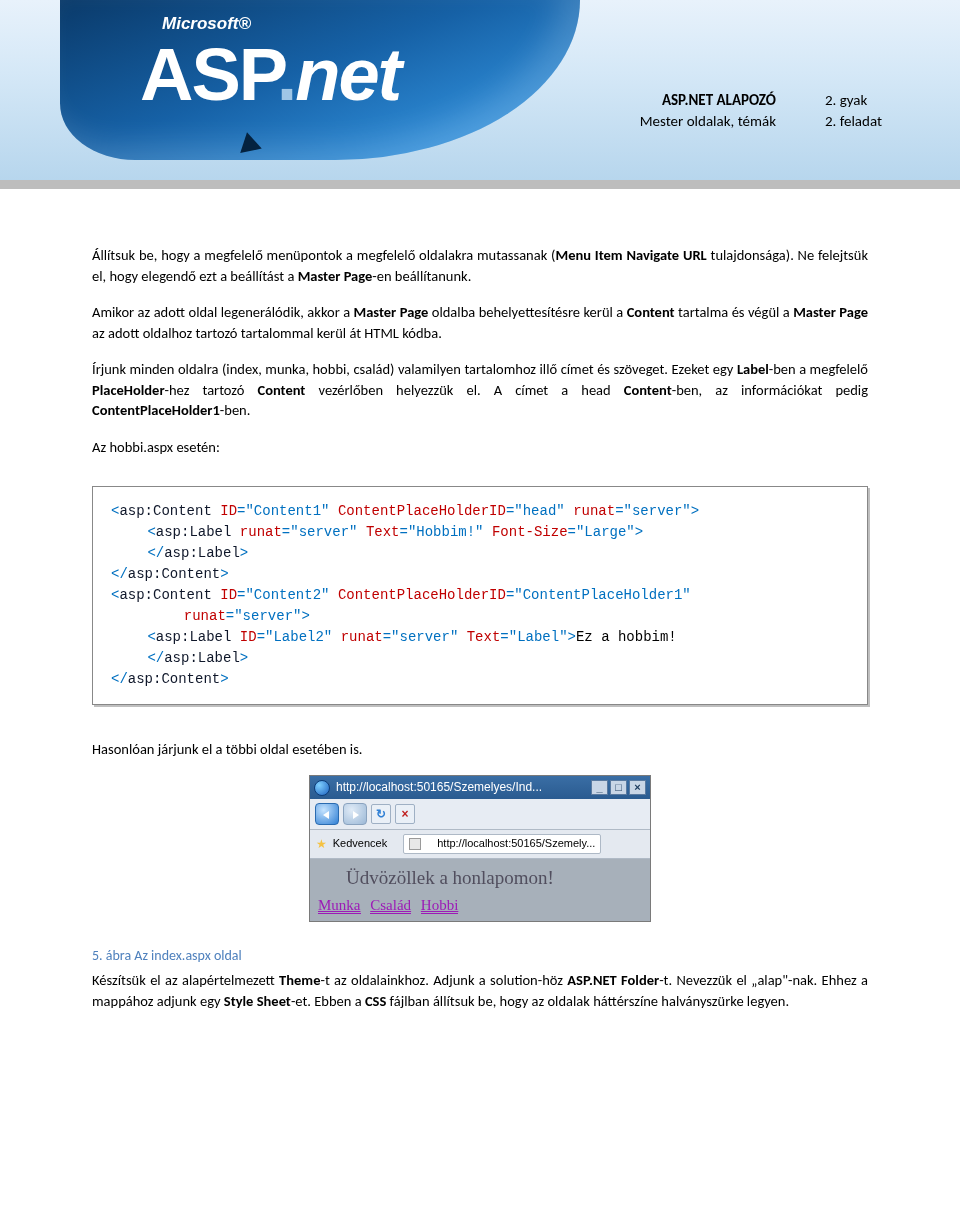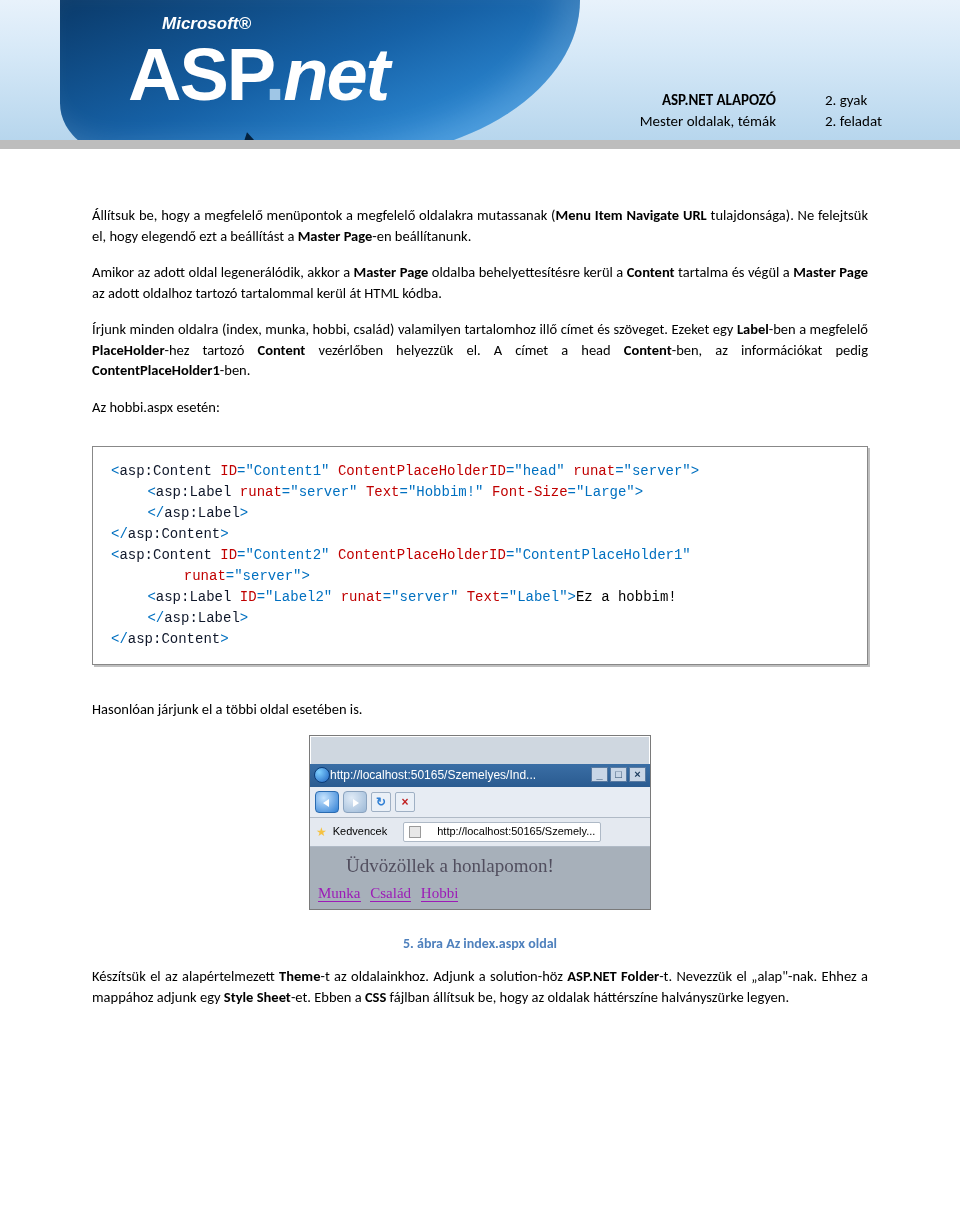--- a/index.html
+++ b/index.html
@@ -6,39 +6,39 @@
   body {
     font-family: Calibri, Arial, sans-serif;
     background: #fff;
     width: 960px;
     margin: 0 auto;
     color: #000;
   }
   .page { width: 960px; }
   .hero {
     position: relative;
-    height: 140px;
+    height: 180px;
     background: linear-gradient(to bottom, #e8f2fb 0%, #d5e8f7 40%, #b7d6ed 100%);
     overflow: hidden;
   }
   .hero .swoosh {
     position: absolute; top: 0; left: 60px;
     width: 520px; height: 160px;
     background: linear-gradient(160deg, #0a3a6a 0%, #1661a6 45%, #2e8bd6 80%);
     border-radius: 0 0 260px 80px / 0 0 170px 60px;
     box-shadow: inset -18px -14px 30px rgba(255,255,255,0.15);
   }
   .hero .ms {
     position: absolute; top: 14px; left: 162px;
     color: #fff; font-family: "Segoe UI", Arial, sans-serif;
     font-size: 17px; font-style: italic;
     font-weight: 600;
   }
   .hero .asp {
-    position: absolute; top: 32px; left: 128px;
+    position: absolute; top: 32px; left: 140px;
     color: #fff; font-weight: 900; font-size: 74px;
     font-family: Arial Black, Arial, sans-serif;
     letter-spacing: -2px;
   }
   .hero .dot { color: #9fc6e6; }
   .hero .net { font-weight: 900; font-style: italic; }
   .hero .cursor {
     position: absolute; top: 132px; left: 238px;
     width: 0; height: 0;
     border-left: 11px solid transparent;
@@ -88,23 +88,23 @@
   .browser-fig {
     width: 342px;
     margin: 10px auto 6px auto;
     border: 1px solid #7a7a7a;
     background: #cfd7e0;
     font-family: Tahoma, Verdana, sans-serif;
     font-size: 12px;
     box-shadow: 0 0 0 1px #fff inset;
   }
   .bf-title {
-    display:flex; align-items:flex-start; 
+    display:flex; align-items:center; gap:6px;
     background: linear-gradient(#3a6ea5,#2a5b90);
-    color:#fff; padding:3px 4px;margin-top:28px;
+    color:#fff; padding:3px 4px;
   }
   .bf-title .ieicon { width:16px;height:16px;border-radius:50%;background:radial-gradient(circle at 30% 30%,#7fd0ff,#1e62c0);border:1px solid #0b3c78;}
   .bf-title .winbtns { margin-left:auto; display:flex; gap:2px;}
   .bf-title .winbtns span {
     display:inline-block; width:17px;height:15px;background:#c9d6e6;border:1px solid #5a7aa0; text-align:center; line-height:13px; color:#1b3a5c; font-weight:bold; font-size:11px;
   }
   .bf-nav {
     display:flex; align-items:center; gap:4px; padding:4px 5px; background:#e7ecf3;border-bottom:1px solid #b0bac6;
   }
   .navbtn { width:24px;height:22px;border-radius:4px;background:radial-gradient(circle at 35% 30%,#c6e4ff,#2f7fd4);border:1px solid #2a6bb0; position:relative;}
@@ -122,26 +122,26 @@
   .bf-fav{display:flex;align-items:center;gap:6px;padding:4px 6px;background:#e4e9f0;border-bottom:1px solid #b0bac6;font-size:11px;}
   .star{color:#f5c242;font-size:12px;}
   .tabcard{display:flex;align-items:center;gap:16px;margin-left:10px;border:1px solid #aeb9c6;background:#fff;padding:1px 5px;border-radius:2px;}
   .tabico{width:12px;height:12px;background:#e8e8e8;border:1px solid #9a9a9a;}
   .bf-body{background:#a7b0ba;padding:0;}
   .site-title {
     font-family: Georgia, "Times New Roman", serif;
     font-size: 19px; color:#514e5e; padding:6px 8px 2px 8px; background:#a7b0ba;margin-left:28px;
   }
   .site-menu { padding:1px 8px 5px 8px; color:#9c1bb7; font-family: "Times New Roman", serif; font-size:15px;}
-  .site-menu span{border-bottom:1px solid #9c1bb7; margin-right:6px;}
+  .site-menu span{border-bottom:1px solid #9c1bb7; margin-right:6px;text-decoration:underline;}
   .site-card{margin:4px 7px 10px 7px;border:1px solid #6b6b6b;background:#fff;padding:5px 7px;font-family:"Times New Roman",serif;font-size:15px;}
 
   .fig-caption {
-    text-align:center; color:#4f81bd; font-weight:700; font-size:14px;
-    margin: 24px 0 12px 0;
+    text-align:left; color:#4f81bd; font-weight:400; font-size:14px;
+    margin: 24px 0 4px 0;
   }
 </style>
 </head>
 <body>
 
 <div class="page">
   <div class="hero">
     <div class="swoosh"></div>
     <div class="ms">Microsoft®</div>
     <div class="asp">

